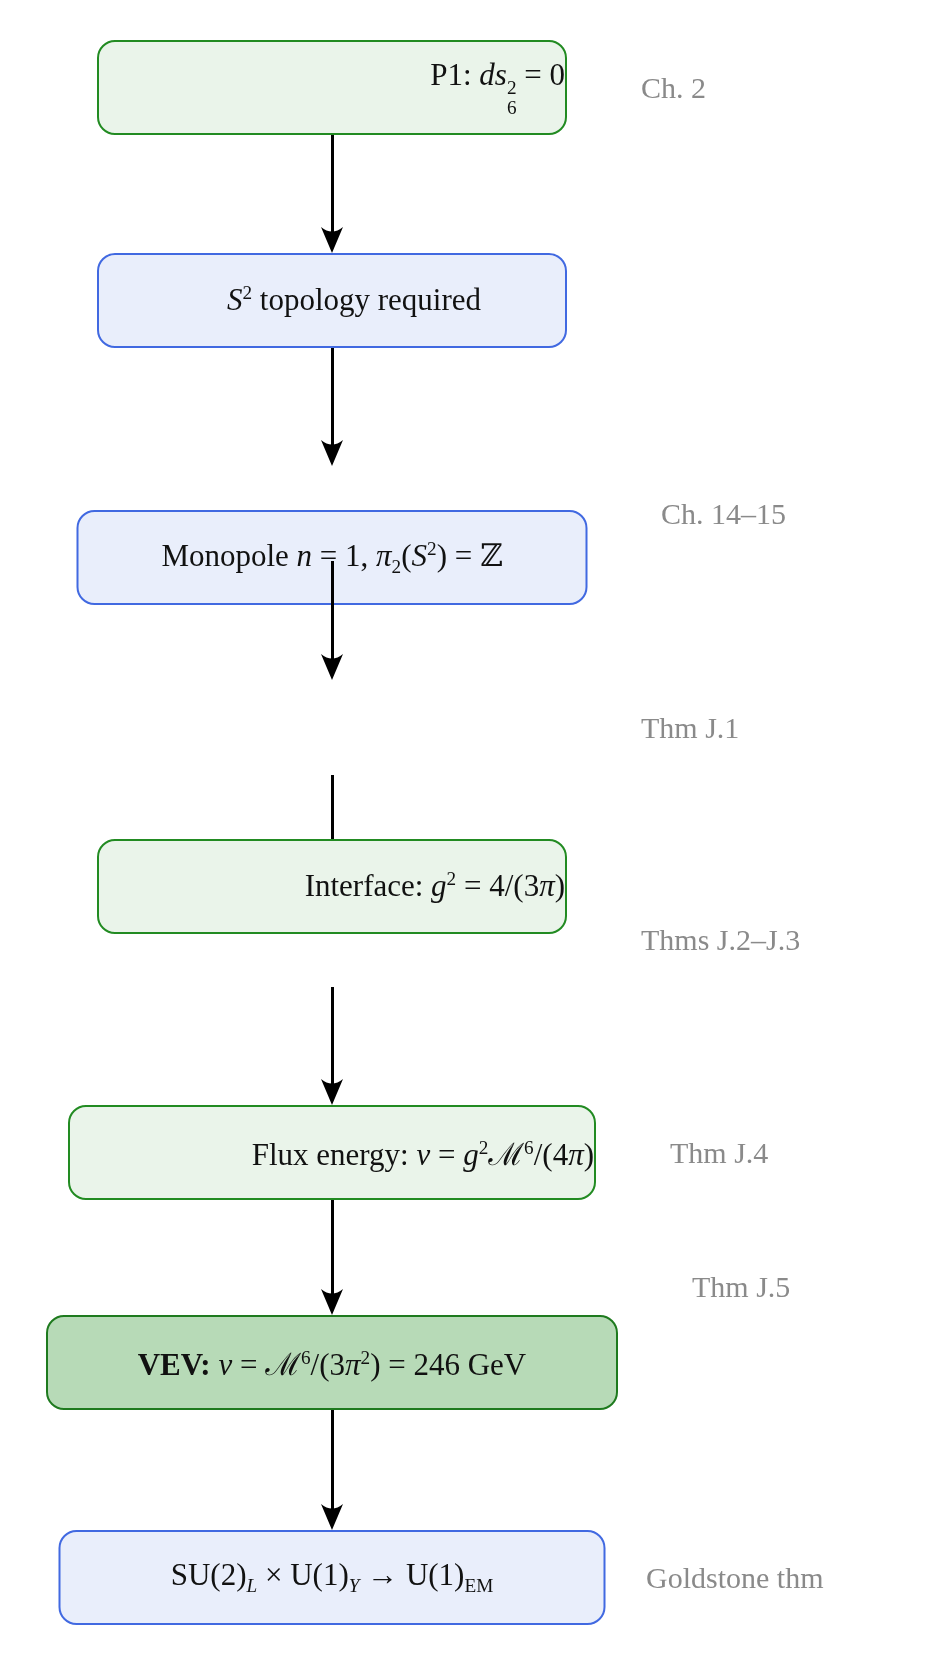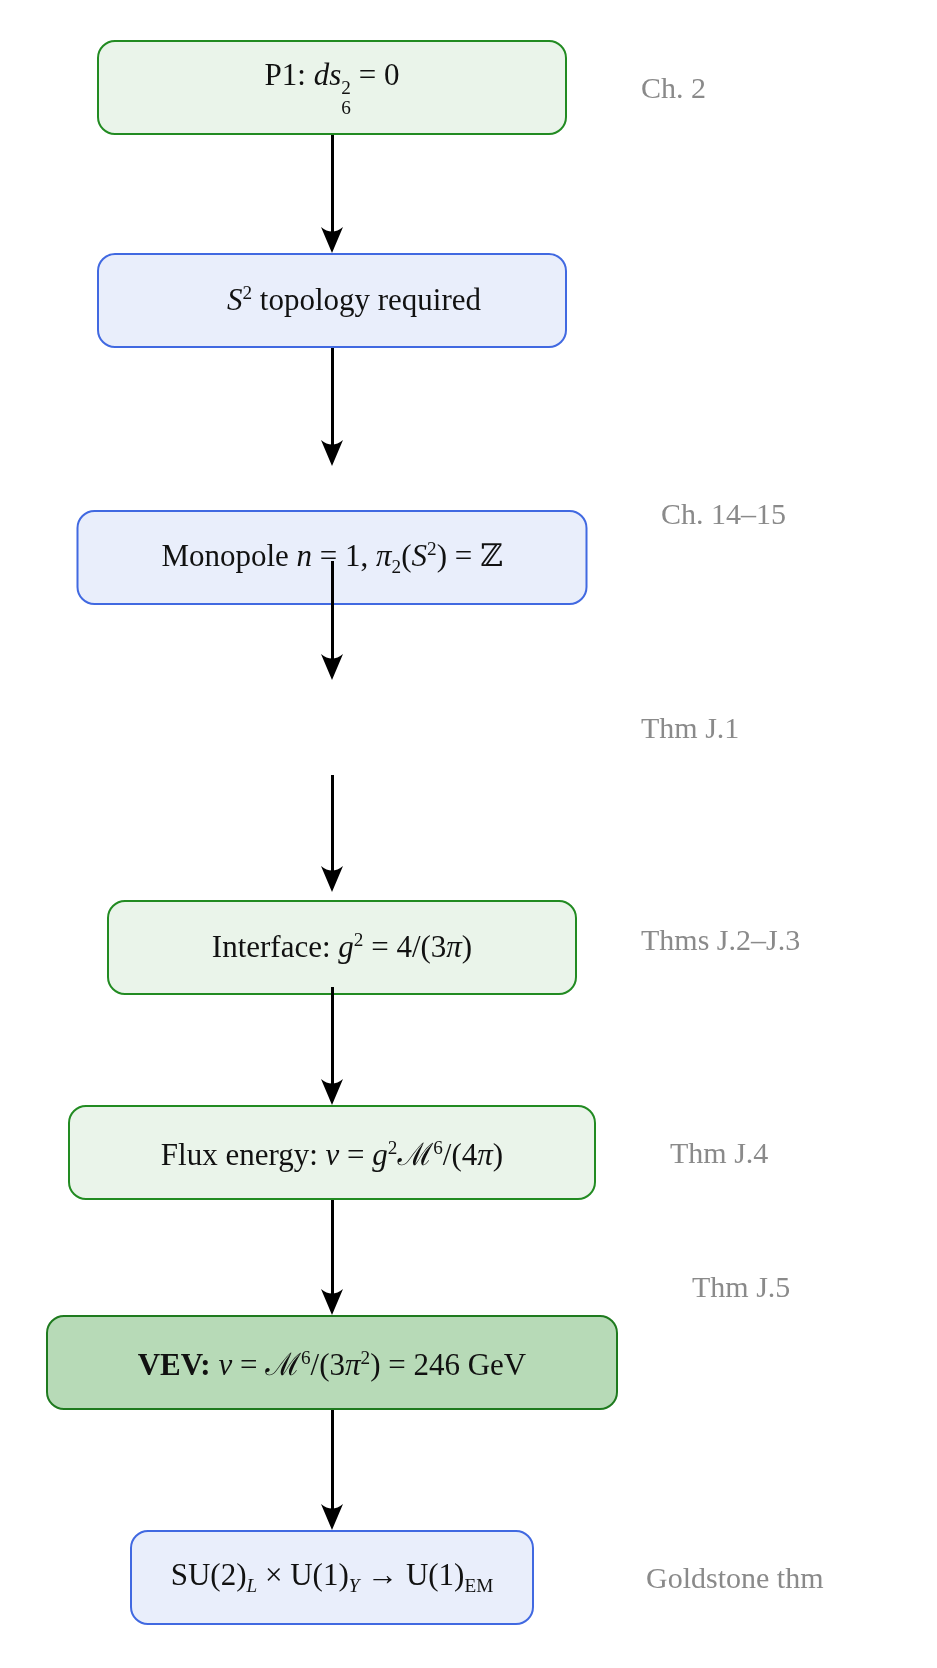--- a/index.html
+++ b/index.html
@@ -20,21 +20,21 @@
     height: 95px;
     box-sizing: border-box;
     display: flex;
     align-items: center;
     justify-content: center;
     border-radius: 18px;
     font-size: 31px;
     color: #111111;
     white-space: nowrap;
   }
-  .node.green        { border: 2px solid #228b22; background: #eaf4ea; }
+  .node.green        { border: 2px solid #228b22; background: #eaf4ea; justify-content: flex-end; }
   .node.blue         { border: 2px solid #4169e1; background: #e9eefb; }
   .node.green-strong { border: 2.5px solid #1e7a1e; background: #b7dab7; }
 
   .node i { font-style: italic; }
   .node sup, .node sub { font-size: 0.62em; }
   
   .ss {
     display: inline-flex;
     flex-direction: column;
     font-size: 0.62em;
@@ -112,21 +112,21 @@
 
   <div class="side-label" style="top:680px; left:641px;">Thm J.1</div>
 
   <div class="arrow" style="top:775px; height:117px;">
     <div class="shaft"></div>
     <svg class="head" width="24" height="26" viewBox="0 0 24 26">
         <path d="M12 26 L1 0 Q12 9 23 0 Z"></path>
       </svg>
   </div>
 
-  <div class="node green" style="top:900px; width:470px;margin-left:10px;">
+  <div class="node green" style="top:839px; width:470px;">
     <span>Interface: <i>g</i><sup>2</sup> = 4/(3<i>π</i>)</span>
   </div>
   <div class="side-label" style="top:892px; left:641px;">Thms J.2–J.3</div>
 
   <div class="arrow" style="top:987px; height:118px;">
     <div class="shaft"></div>
     <svg class="head" width="24" height="26" viewBox="0 0 24 26">
         <path d="M12 26 L1 0 Q12 9 23 0 Z"></path>
       </svg>
   </div>
@@ -148,18 +148,18 @@
   </div>
   <div class="side-label" style="top:1239px; left:692px;">Thm J.5</div>
 
   <div class="arrow" style="top:1410px; height:120px;">
     <div class="shaft"></div>
     <svg class="head" width="24" height="26" viewBox="0 0 24 26">
         <path d="M12 26 L1 0 Q12 9 23 0 Z"></path>
       </svg>
   </div>
 
-  <div class="node blue" style="top:1530px; width:404px;">
+  <div class="node blue" style="top:1530px; width:547px;">
     <span>SU(2)<sub><i>L</i></sub> × U(1)<sub><i>Y</i></sub> → U(1)<sub>EM</sub></span>
   </div>
   <div class="side-label" style="top:1530px; left:646px;">Goldstone thm</div>
 
 </div>
 
 </body></html>

